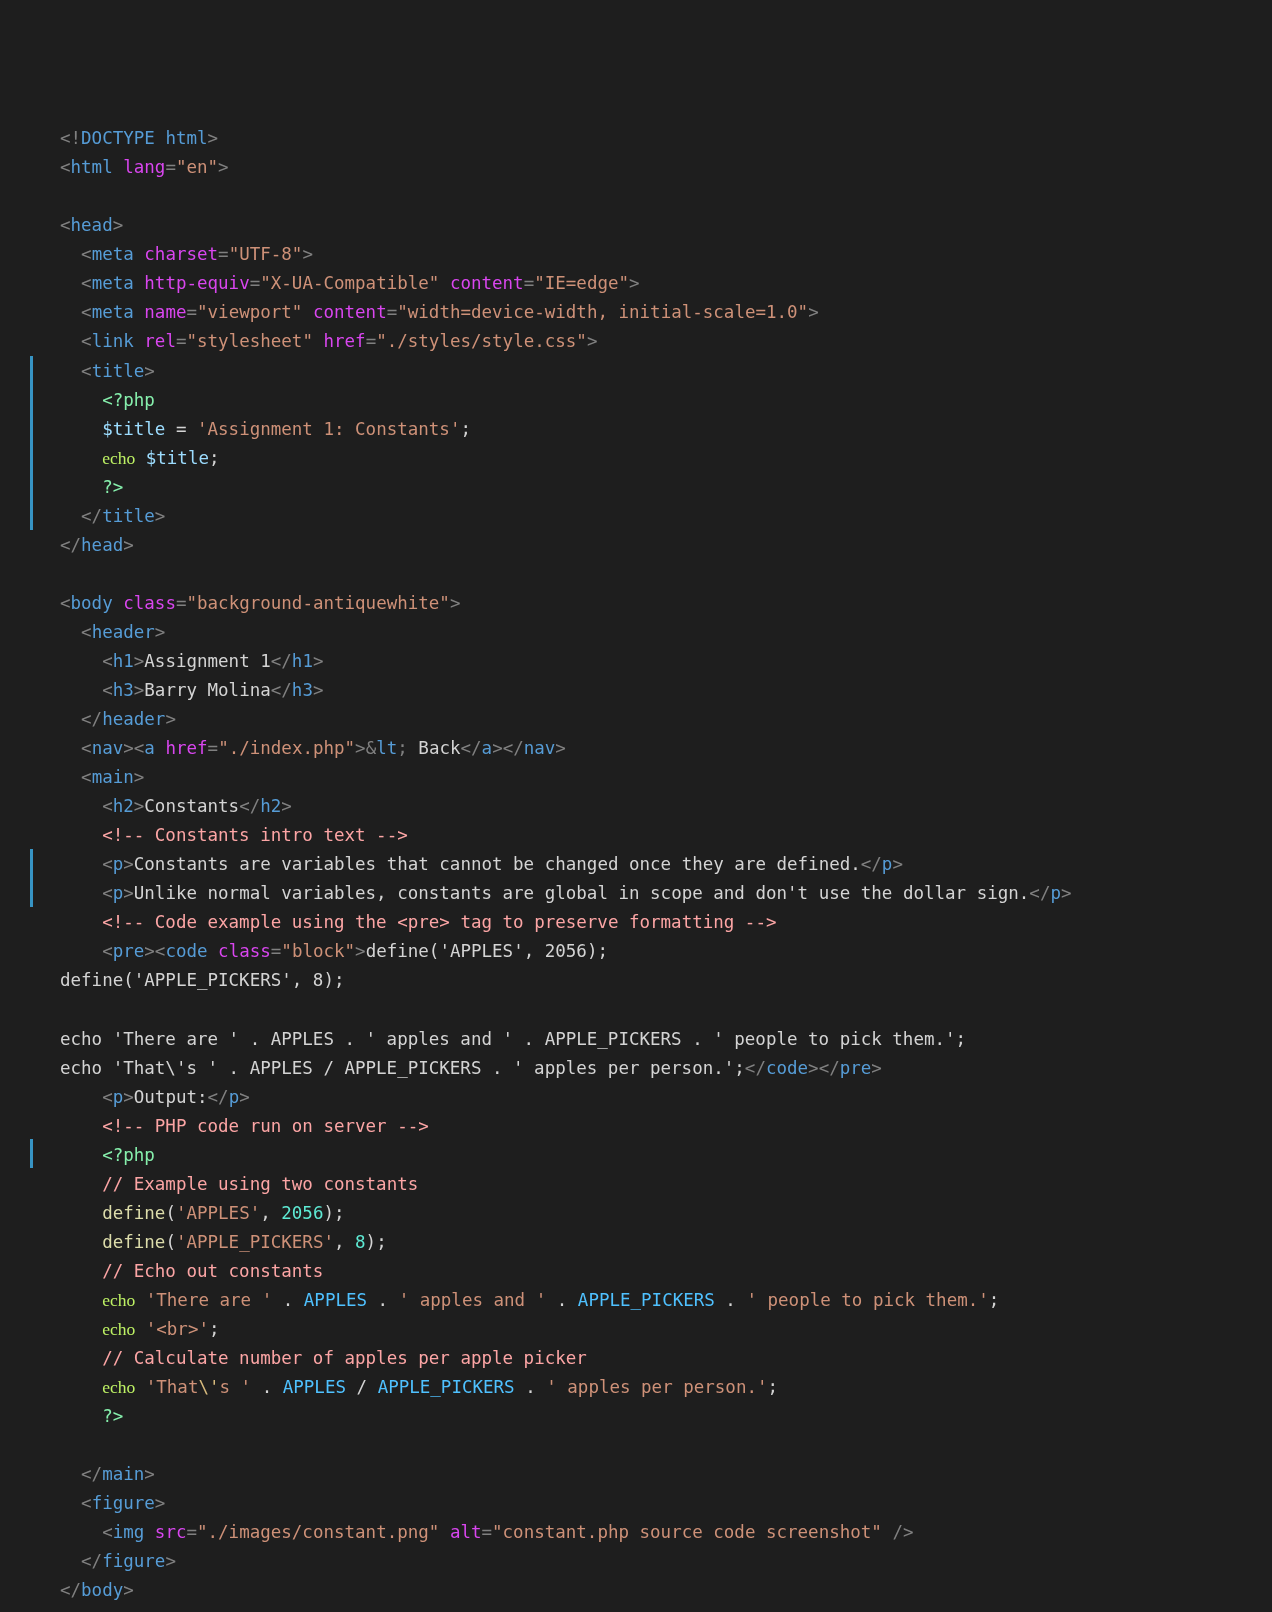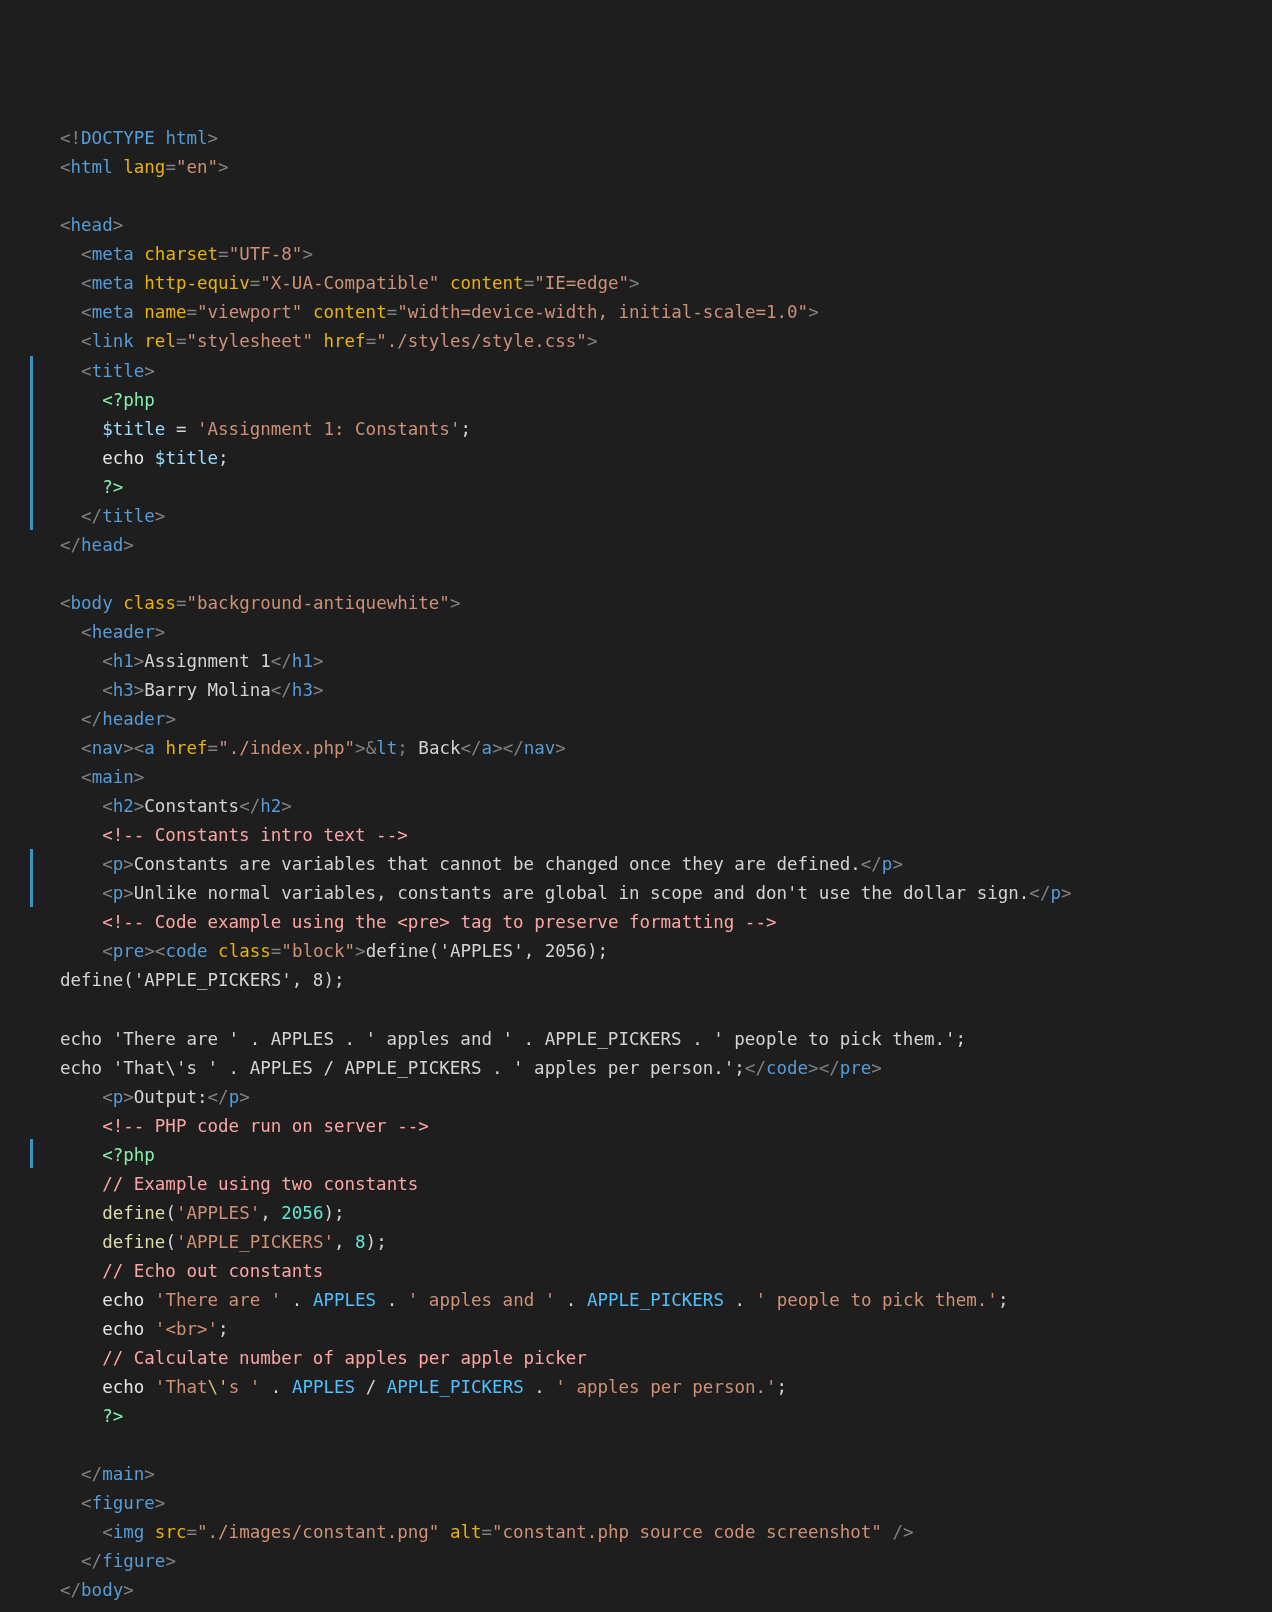--- a/index.html
+++ b/index.html
@@ -24,27 +24,27 @@
   .gutter-bar {
     position: absolute;
     left: 30px;
     width: 3px;
     background: #3794c4;
   }
   
   .t-punc   { color: #808080; }
   .t-doct   { color: #569cd6; }   
   .t-tag    { color: #569cd6; }   
-  .t-attr   { color: #eab308; }   
+  .t-attr   { color: #d946ef; }   
   .t-str    { color: #ce9178; }   
   .t-text   { color: #d4d4d4; }   
   .t-com    { color: #fca5a5; }   
   .t-php    { color: #86efac; }   
   .t-var    { color: #9cdcfe; }   
-  .t-kw     { color: #e5e5e5; }   
+  .t-kw     { color: #bef264; font-family: Liberation Serif, serif; }   
   .t-func   { color: #dcdcaa; }   
   .t-num    { color: #5eead4; }   
   .t-const  { color: #4fc1ff; }   
   .t-op     { color: #d4d4d4; }
   .t-ent    { color: #569cd6; margin-top: 8px; }   
   .t-esc    { color: #d7ba7d; }   
 </style>
 </head>
 <body>
 

